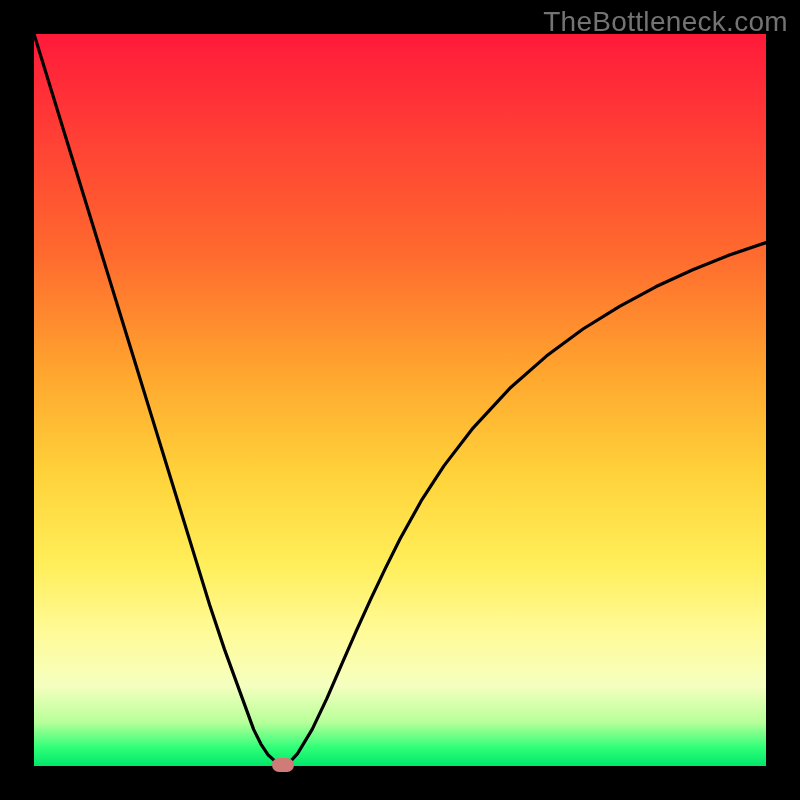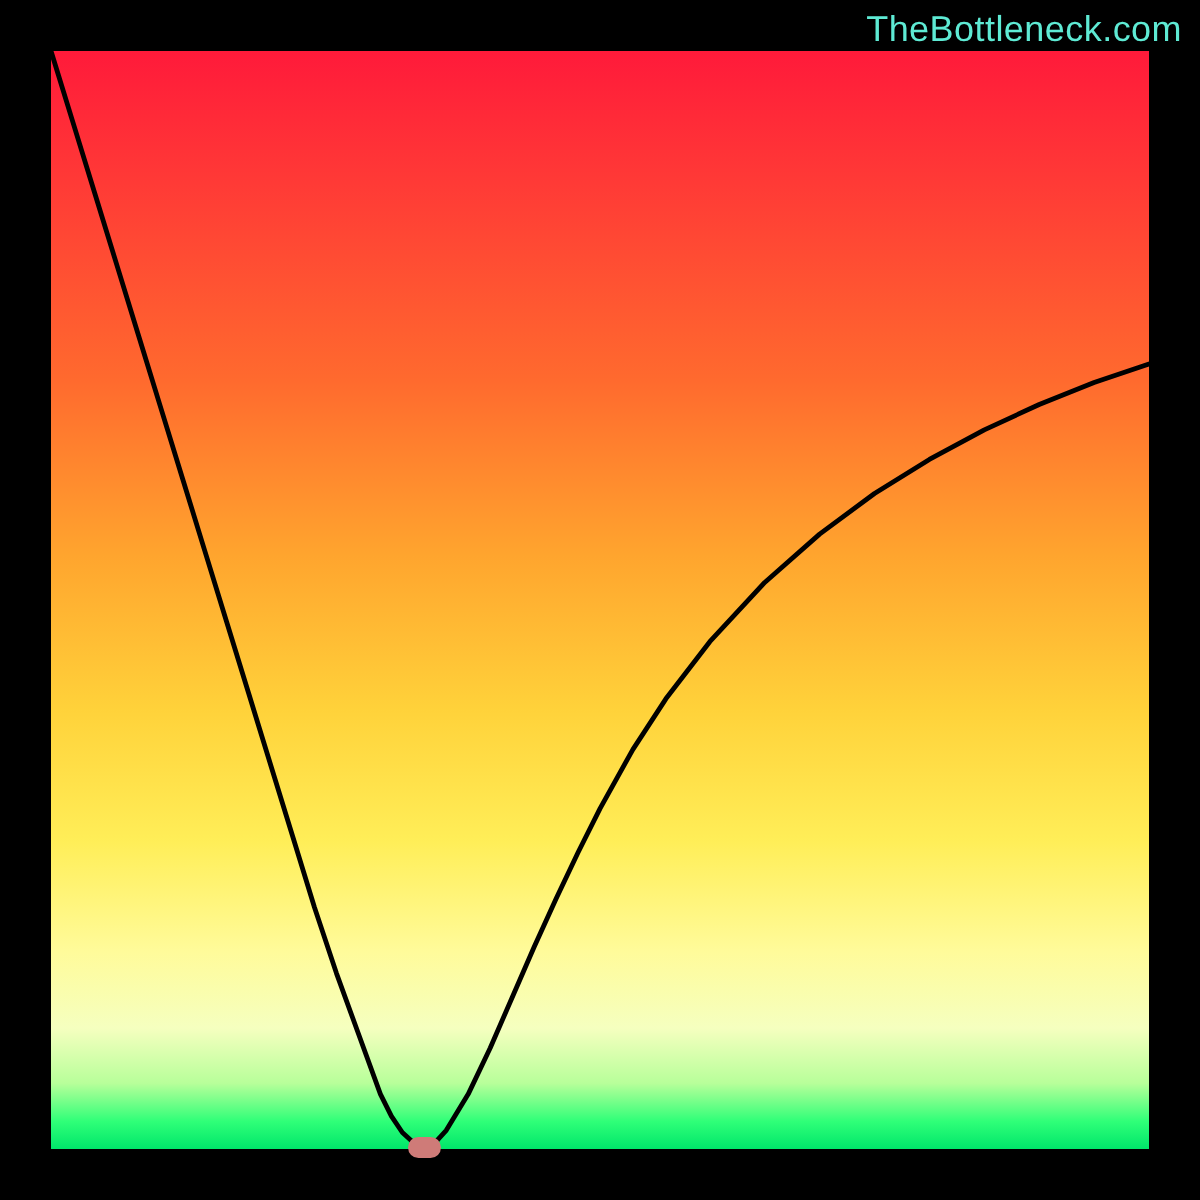--- a/index.html
+++ b/index.html
@@ -38,22 +38,22 @@
       #f5ffbf 89%,
       #b8ff9a 94%,
       #2fff78 97.5%,
       #00e66a 100%
     );
   }
   .watermark {
     position: absolute;
     top: 6px;
     right: 12px;
-    color: #5eead4;
-    font-size: 24px;
+    color: #737373;
+    font-size: 28px;
     letter-spacing: 0.3px;
     user-select: none;
   }
   svg.curve {
     position: absolute;
     left: 34px;
     top: 34px;
     width: 732px;
     height: 732px;
     overflow: visible;

